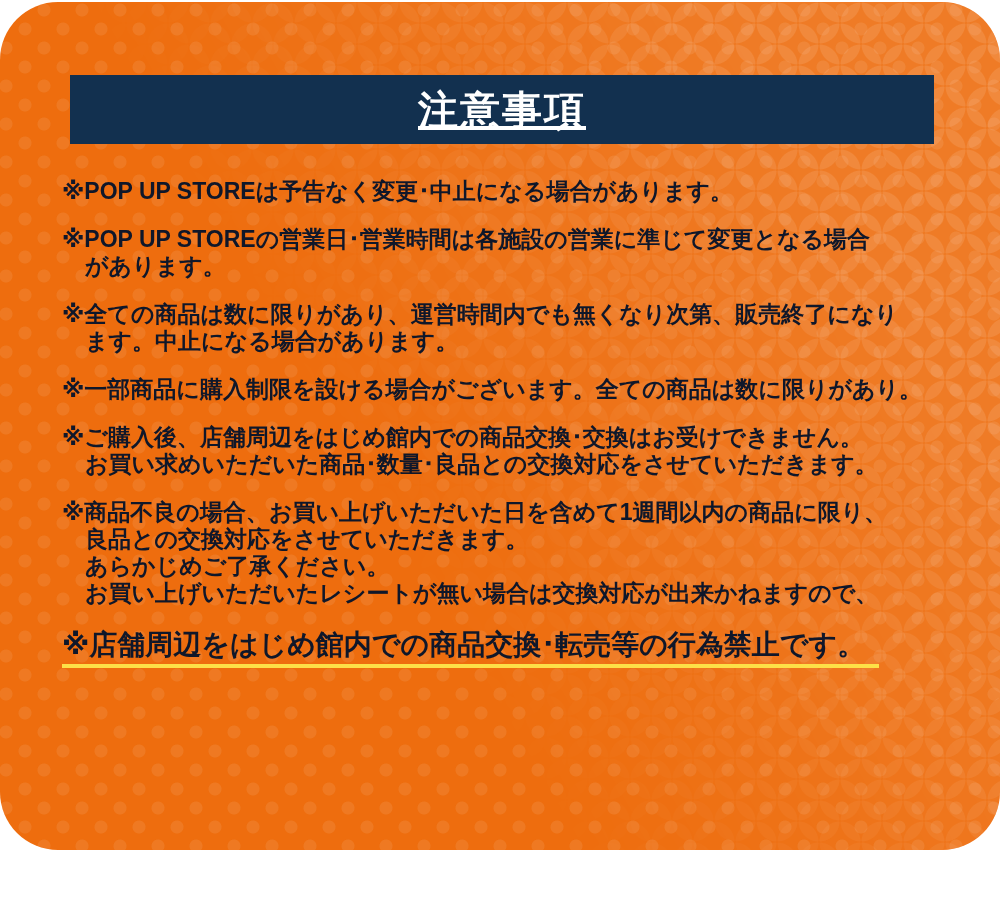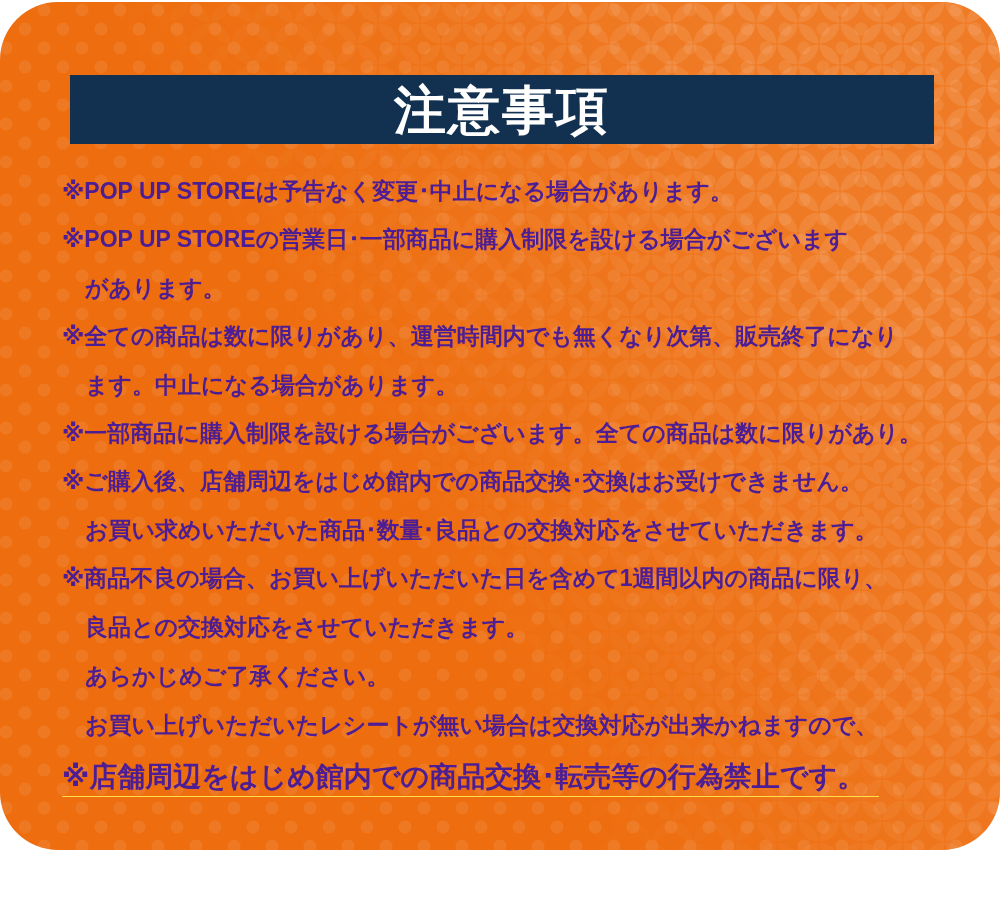--- a/index.html
+++ b/index.html
@@ -49,51 +49,52 @@
 
   
   .header-bar {
     margin: 73px 66px 0 70px;
     width: 864px; height: 69px;
     background: #12304F;
     display: flex; align-items: center; justify-content: center;
   }
   .header-title {
     color: #FFFFFF;
-    font-size: 52px;
+    font-size: 40px;
     font-weight: bold;
     letter-spacing: 2px;
     line-height: 1;
+    text-decoration: underline;
   }
 
   
   .notes {
     margin: 34px 28px 0 62px;
-    color: #4c1d95;
+    color: #0f172a;
     font-weight: bold;
   }
   .note { margin-bottom: 21px; }
   .note-line {
     font-size: 23px;
     line-height: 27px;
     white-space: nowrap;
   }
-  .note-line.cont { padding-left: 23px; margin-top: 22px; }
+  .note-line.cont { padding-left: 23px; }
 
   .final-note {
     margin-top: 6px;
     font-size: 28px;
     line-height: 34px;
     white-space: nowrap;
   }
   .final-note .underlined {
     display: inline-block;
     padding-bottom: 2px;
     padding-right: 14px;
-    border-bottom: 1px solid #fde047;
+    border-bottom: 4px solid #fde047;
   }
 </style>
 </head>
 <body>
 
 <div class="canvas">
   <div class="card">
     <div class="card-content">
 
       <div class="header-bar">
@@ -102,21 +103,21 @@
 
       <div class="notes">
 
         <div class="note">
           <div class="note-line">※POP UP STOREは予告なく変更･中止になる場合があります。</div>
         </div>
 
 
 
         <div class="note">
-          <div class="note-line">※POP UP STOREの営業日･一部商品に購入制限を設ける場合がございます</div>
+          <div class="note-line">※POP UP STOREの営業日･営業時間は各施設の営業に準じて変更となる場合</div>
           <div class="note-line cont">があります。</div>
         </div>
 
         <div class="note">
           <div class="note-line">※全ての商品は数に限りがあり、運営時間内でも無くなり次第、販売終了になり</div>
           <div class="note-line cont">ます。中止になる場合があります。</div>
         </div>
 
         <div class="note">
           <div class="note-line">※一部商品に購入制限を設ける場合がございます。全ての商品は数に限りがあり。</div>

